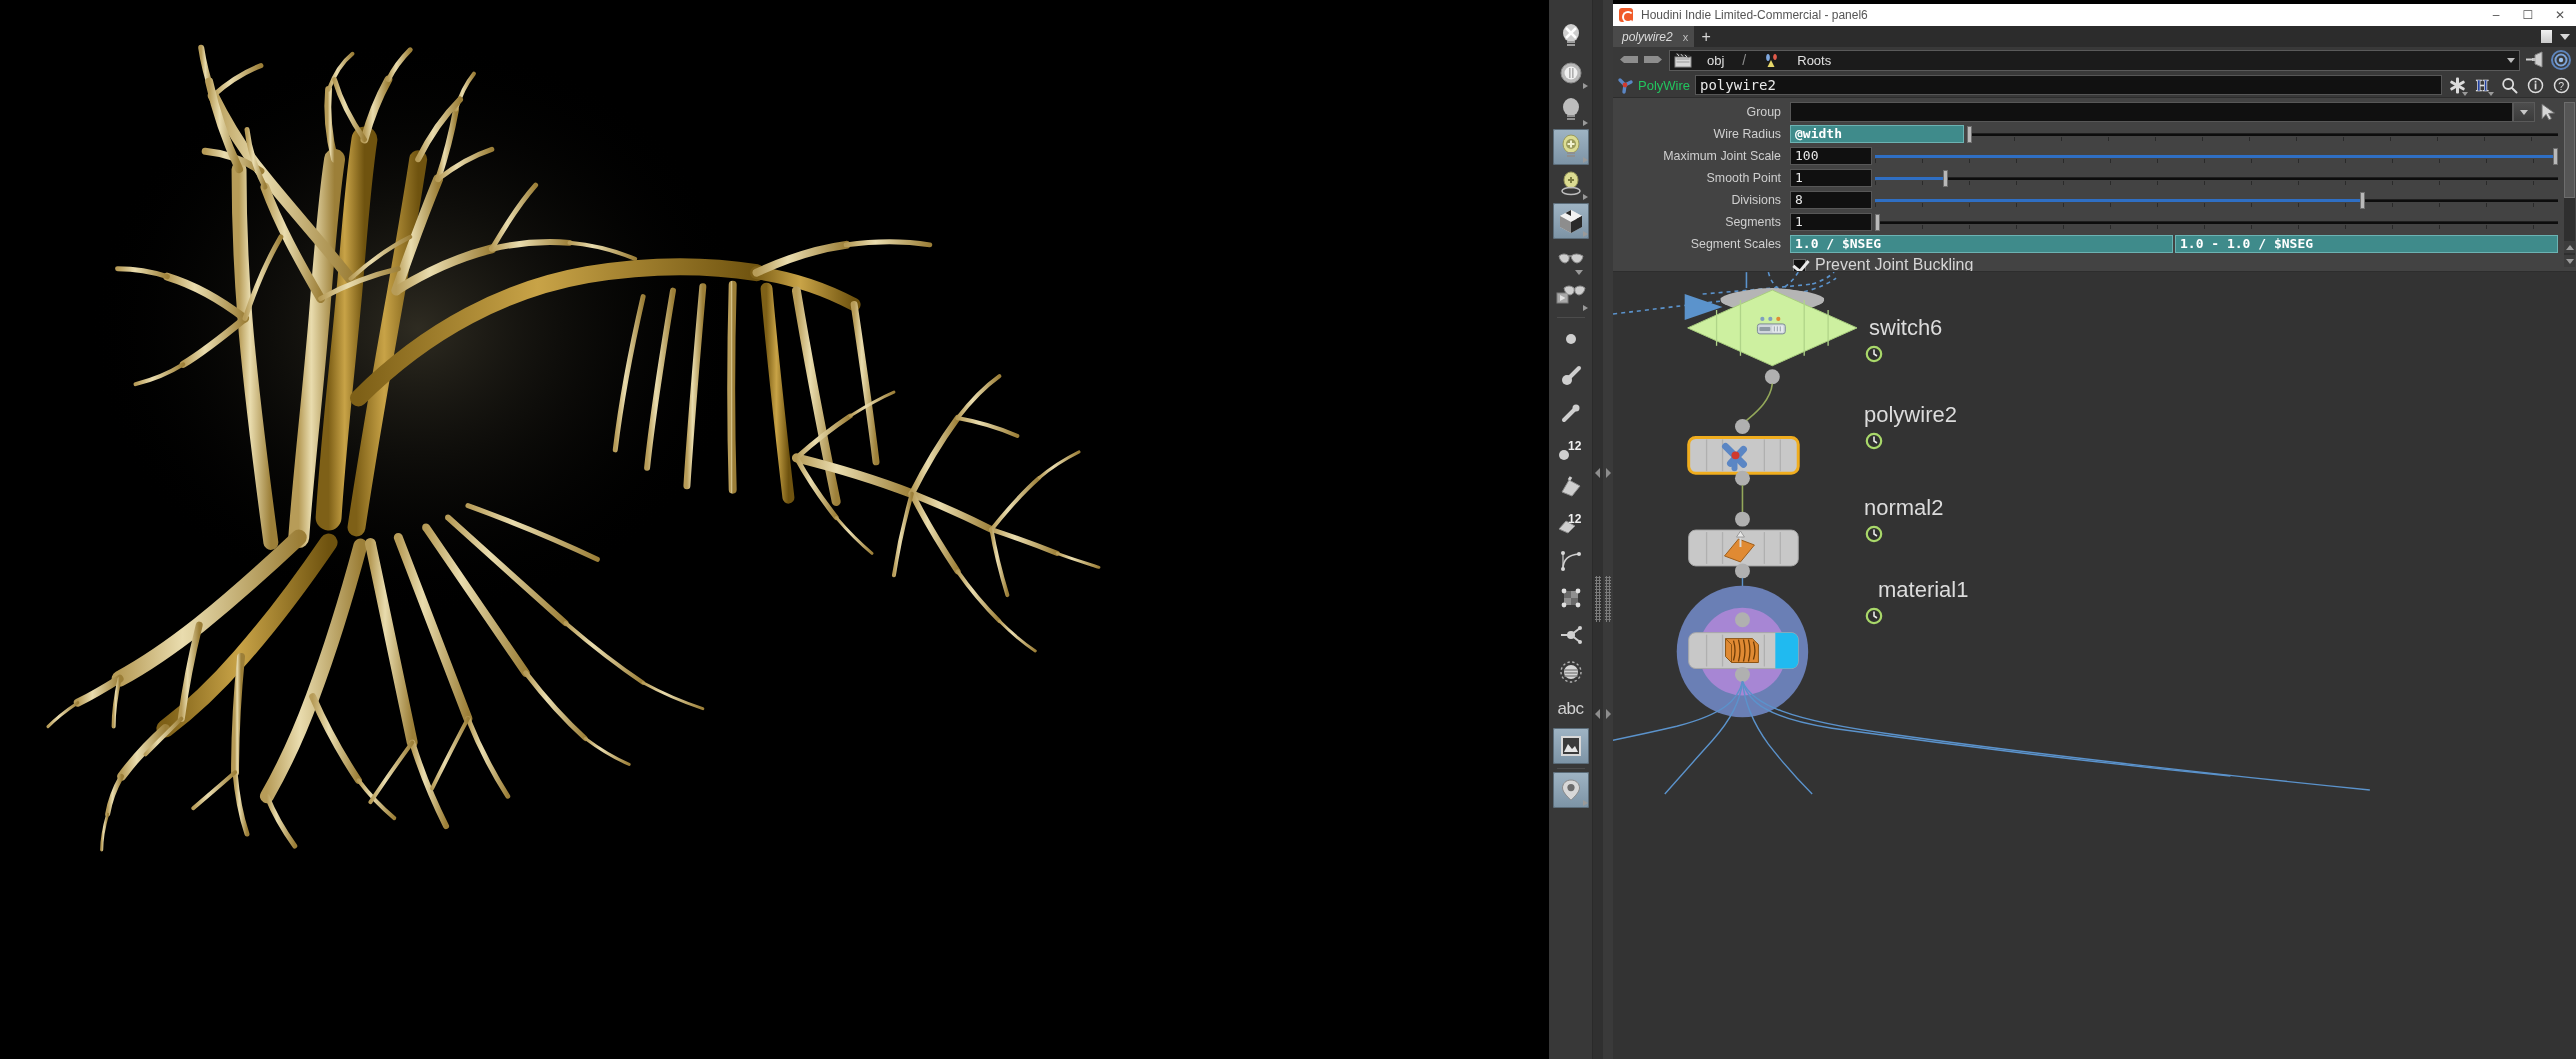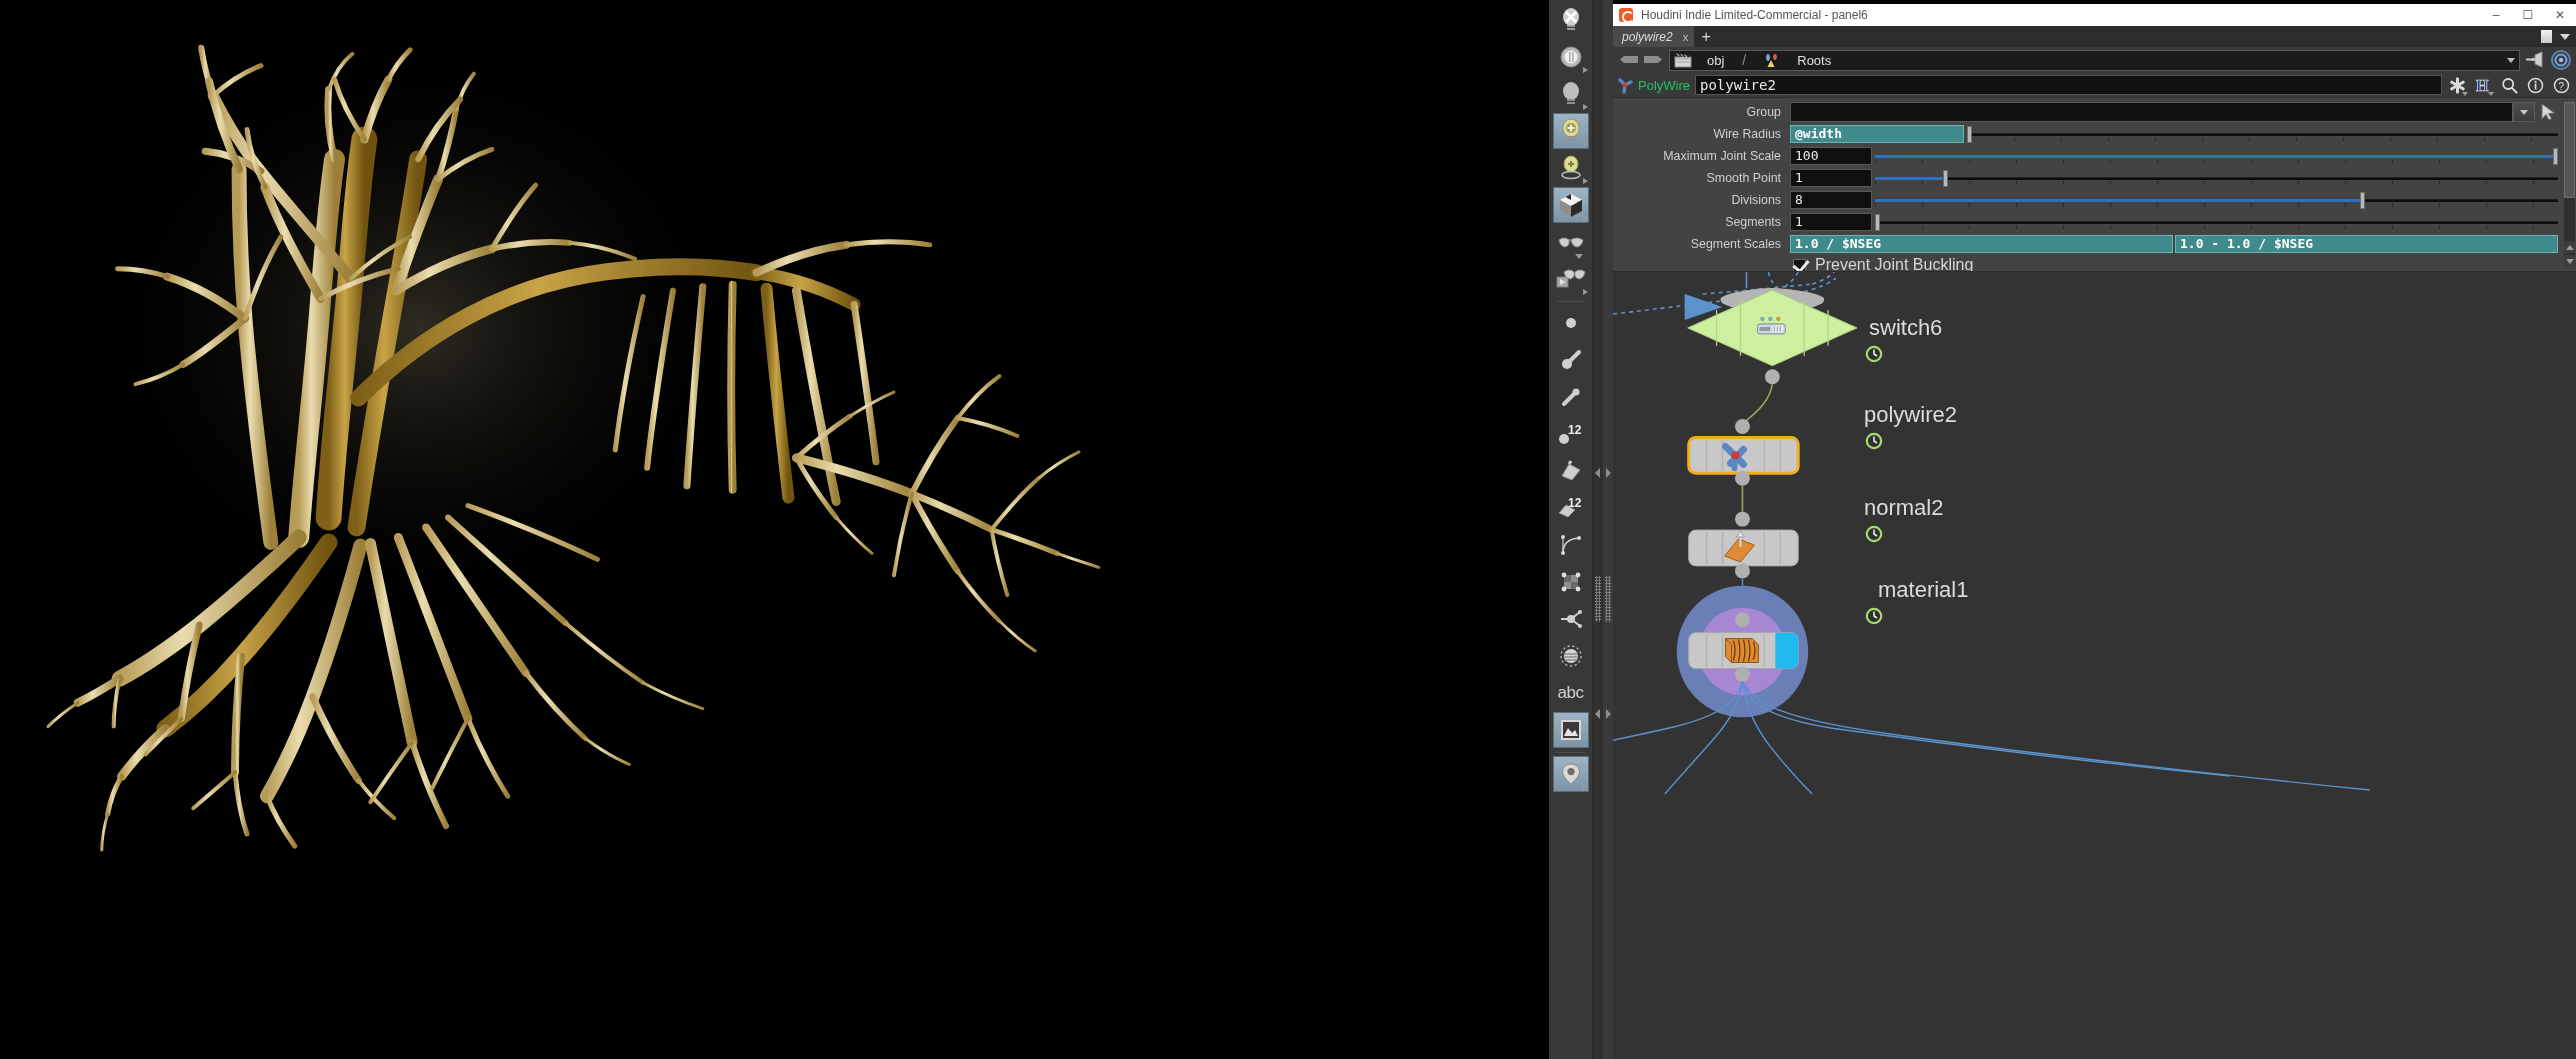--- a/index.html
+++ b/index.html
@@ -16,21 +16,21 @@
     position: absolute; left: 0; top: 0; width: 1549px; height: 1059px;
     background: #000; overflow: hidden;
   }
   #roots-svg { position: absolute; left: 0; top: 0; }
 
   
   #toolshelf {
     position: absolute; left: 1549px; top: 0; width: 44px; height: 1059px;
     background: #383838; border-right: 1px solid #2a2a2a;
     display: flex; flex-direction: column; align-items: center;
-    padding-top: 2px;
+    padding-top: 18px;
   }
   .tool {
     position: relative; width: 36px; height: 36px;
     display: flex; align-items: center; justify-content: center;
     margin-bottom: 1px; border-radius: 2px;
   }
   .tool.sel { background: linear-gradient(#9fb4c4, #7c93a5); box-shadow: inset 0 0 0 1px #5b6c79; }
   .tool .arr {
     position: absolute; right: 1px; bottom: 2px;
     width: 0; height: 0; border-left: 5px solid #9a9a9a;

